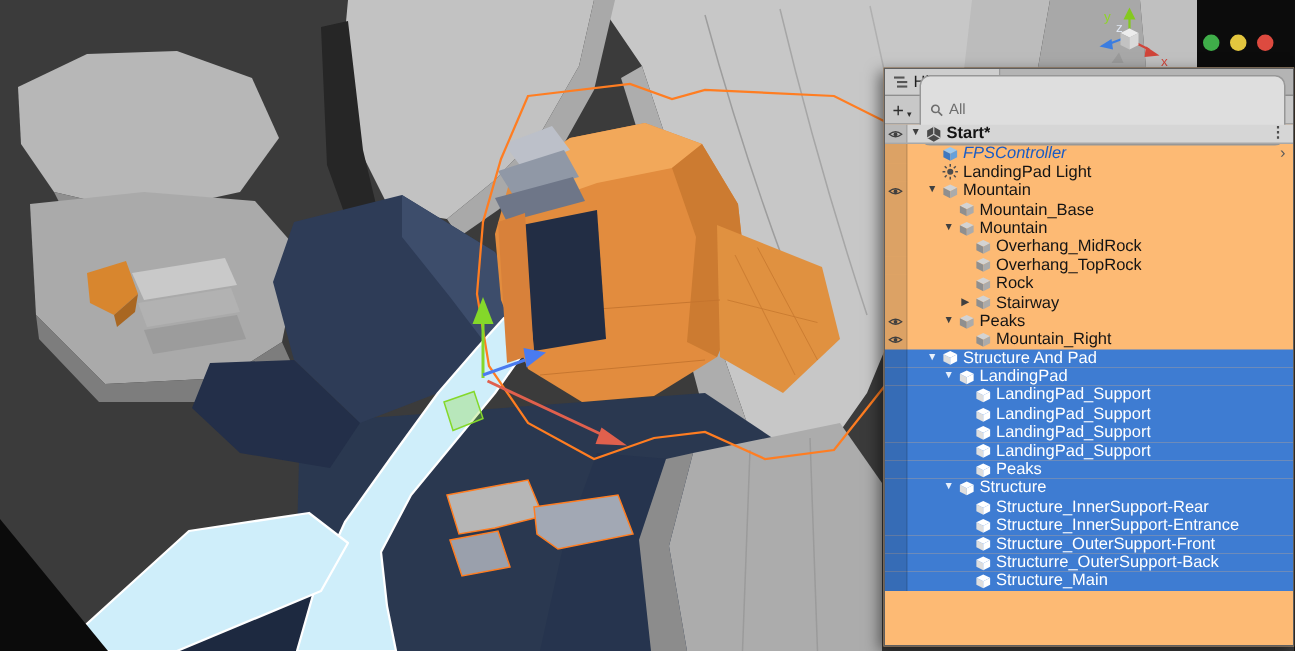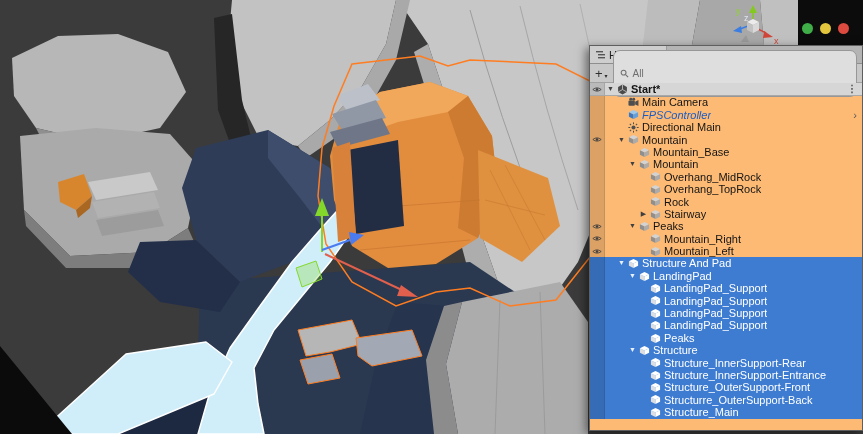--- a/index.html
+++ b/index.html
@@ -219,34 +219,20 @@
             </svg>
           </span>
           <span class="label">Start*</span>
           <span class="row-right kebab">⋮</span>
         </div>
         <div class="row">
           <span class="gutter"></span>
           <span class="indent" style="width: 11px;"></span>
           <span class="arrow"></span>
           <span class="icon">
-            <svg viewBox="0 0 12 11">
-              <circle cx="3" cy="2" r="1.6" fill="#4e4e4e"></circle>
-              <circle cx="6.2" cy="2" r="1.6" fill="#4e4e4e"></circle>
-              <rect x="0.5" y="3.4" width="7" height="5.6" rx="1" fill="#4e4e4e"></rect>
-              <polygon points="7.8,4.6 11.4,2.8 11.4,9.4 7.8,7.6" fill="#4e4e4e"></polygon>
-            </svg>
-          </span>
-          <span class="label">Main Camera</span>
-        </div>
-        <div class="row">
-          <span class="gutter"></span>
-          <span class="indent" style="width: 11px;"></span>
-          <span class="arrow"></span>
-          <span class="icon">
             <svg viewBox="0 0 12 12">
               <polygon points="6,1 11,3.5 6,6 1,3.5" fill="#9cc8ee"></polygon>
               <polygon points="1,3.5 6,6 6,11 1,8.5" fill="#3e78c0"></polygon>
               <polygon points="11,3.5 6,6 6,11 11,8.5" fill="#66a0da"></polygon>
             </svg>
           </span>
           <span class="label prefab">FPSController</span>
           <span class="row-right chev">›</span>
         </div>
         <div class="row">
@@ -261,21 +247,21 @@
                 <line x1="6" y1="9.6" x2="6" y2="11.6"></line>
                 <line x1="0.4" y1="6" x2="2.4" y2="6"></line>
                 <line x1="9.6" y1="6" x2="11.6" y2="6"></line>
                 <line x1="2" y1="2" x2="3.4" y2="3.4"></line>
                 <line x1="8.6" y1="8.6" x2="10" y2="10"></line>
                 <line x1="2" y1="10" x2="3.4" y2="8.6"></line>
                 <line x1="8.6" y1="3.4" x2="10" y2="2"></line>
               </g>
             </svg>
           </span>
-          <span class="label">Directional Main</span>
+          <span class="label">LandingPad Light</span>
         </div>
         <div class="row">
           <span class="gutter">
             <svg width="10" height="7" viewBox="0 0 12 8">
               <path d="M1,4 Q6,0 11,4 Q6,8 1,4 Z" fill="none" stroke="#3f3f3f" stroke-width="1"></path>
               <circle cx="6" cy="4" r="1.5" fill="#3f3f3f"></circle>
             </svg>
           </span>
           <span class="indent" style="width: 11px;"></span>
           <span class="arrow">▼</span>
@@ -395,38 +381,20 @@
           <span class="arrow"></span>
           <span class="icon">
             <svg viewBox="0 0 12 12">
               <polygon points="6,1 11,3.5 6,6 1,3.5" fill="#d3d3d3"></polygon>
               <polygon points="1,3.5 6,6 6,11 1,8.5" fill="#8f8f8f"></polygon>
               <polygon points="11,3.5 6,6 6,11 11,8.5" fill="#ababab"></polygon>
             </svg>
           </span>
           <span class="label">Mountain_Right</span>
         </div>
-        <div class="row">
-          <span class="gutter">
-            <svg width="10" height="7" viewBox="0 0 12 8">
-              <path d="M1,4 Q6,0 11,4 Q6,8 1,4 Z" fill="none" stroke="#3f3f3f" stroke-width="1"></path>
-              <circle cx="6" cy="4" r="1.5" fill="#3f3f3f"></circle>
-            </svg>
-          </span>
-          <span class="indent" style="width: 33px;"></span>
-          <span class="arrow"></span>
-          <span class="icon">
-            <svg viewBox="0 0 12 12">
-              <polygon points="6,1 11,3.5 6,6 1,3.5" fill="#d3d3d3"></polygon>
-              <polygon points="1,3.5 6,6 6,11 1,8.5" fill="#8f8f8f"></polygon>
-              <polygon points="11,3.5 6,6 6,11 11,8.5" fill="#ababab"></polygon>
-            </svg>
-          </span>
-          <span class="label">Mountain_Left</span>
-        </div>
         <div class="row selected">
           <span class="gutter"></span>
           <span class="indent" style="width: 11px;"></span>
           <span class="arrow">▼</span>
           <span class="icon">
             <svg viewBox="0 0 12 12">
               <polygon points="6,1 11,3.5 6,6 1,3.5" fill="#d3d3d3"></polygon>
               <polygon points="1,3.5 6,6 6,11 1,8.5" fill="#8f8f8f"></polygon>
               <polygon points="11,3.5 6,6 6,11 11,8.5" fill="#ababab"></polygon>
             </svg>

